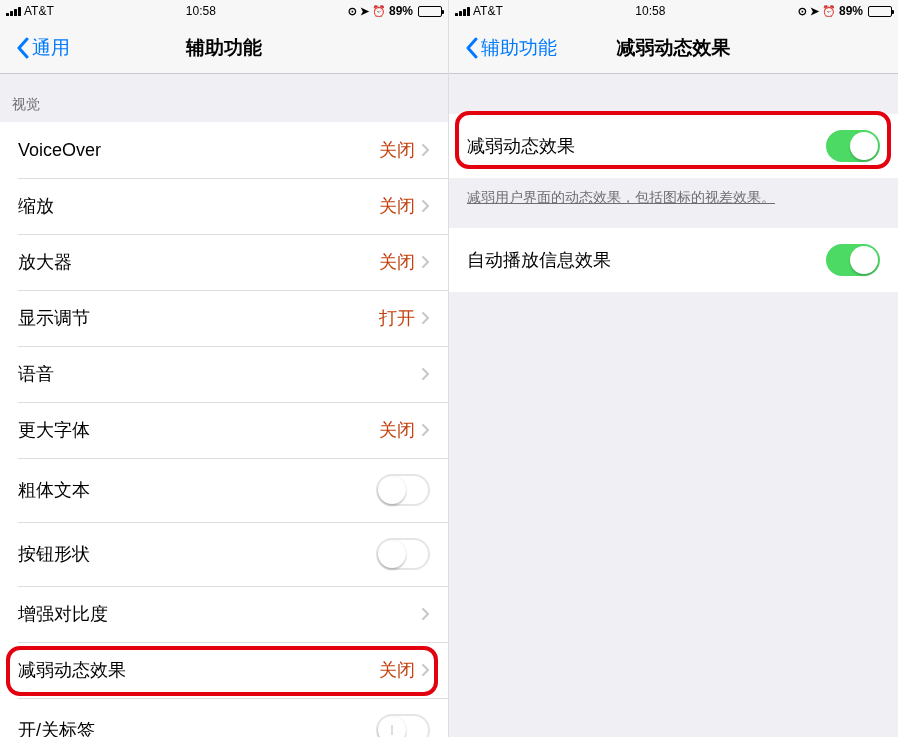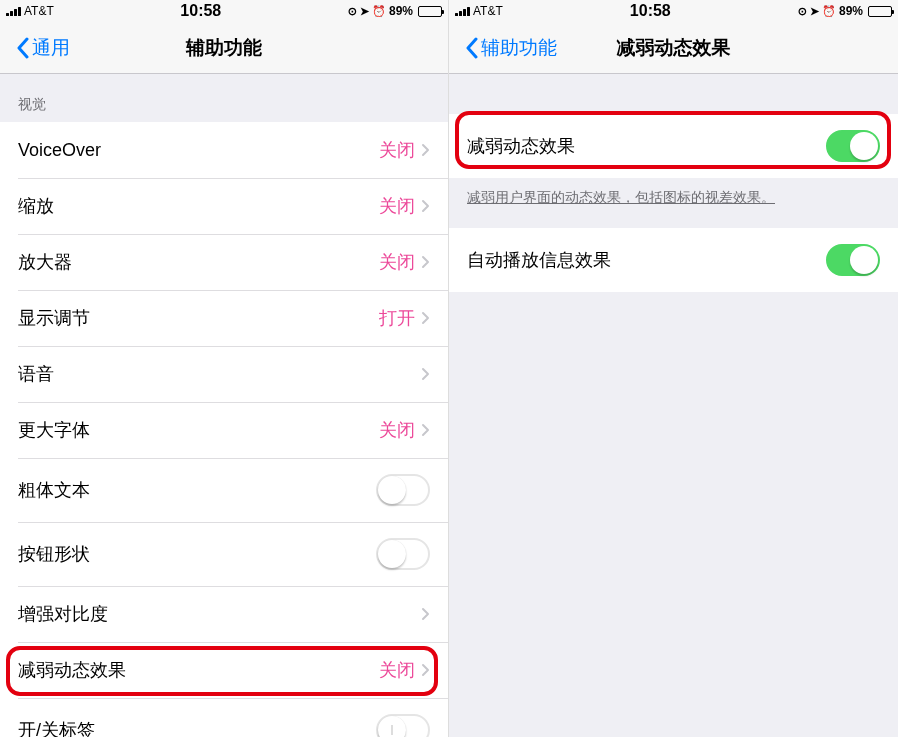--- a/index.html
+++ b/index.html
@@ -53,21 +53,21 @@
     .signal-bars span {
       width: 3px;
       background: #000;
       border-radius: 0.5px;
     }
     .signal-bars span:nth-child(1){height:3px}
     .signal-bars span:nth-child(2){height:5px}
     .signal-bars span:nth-child(3){height:7px}
     .signal-bars span:nth-child(4){height:9px}
     .carrier { font-size: 12px; font-weight: 500; }
-    .clock { font-size: 16px; font-weight: 700; }
+    .clock { font-size: 12px; font-weight: 400; }
     .battery {
       width: 24px;
       height: 11px;
       border: 1px solid #000;
       border-radius: 2px;
       position: relative;
       margin-left: 2px;
     }
     .battery::after {
       content: "";
@@ -118,21 +118,21 @@
       color: #000;
       pointer-events: none;
     }
     
     .content {
       flex: 1;
       overflow: hidden;
       background: #efeff4;
     }
     .section-header {
-      padding: 22px 18px 8px;
+      padding: 22px 12px 8px;
       font-size: 14px;
       color: #6d6d72;
     }
     .list {
       background: #fff;
     }
     .cell {
       min-height: 52px;
       display: flex;
       align-items: center;
@@ -145,21 +145,21 @@
     .cell + .cell::before {
       content: "";
       position: absolute;
       left: 18px; right: 0; top: 0;
       height: 1px;
       background: #c8c7cc;
       transform: scaleY(0.6);
     }
     .cell-label { flex: 1; }
     .cell-value {
-      color: #ec4899;
+      color: #c2410c;
       font-size: 18px;
       margin-right: 6px;
     }
     .chevron-right svg { display: block; }
     .chevron-right { color: #c7c7cc; }
     .footer-text {
       padding: 10px 18px 20px;
       font-size: 14px;
       color: #6d6d72;
       line-height: 1.4;

